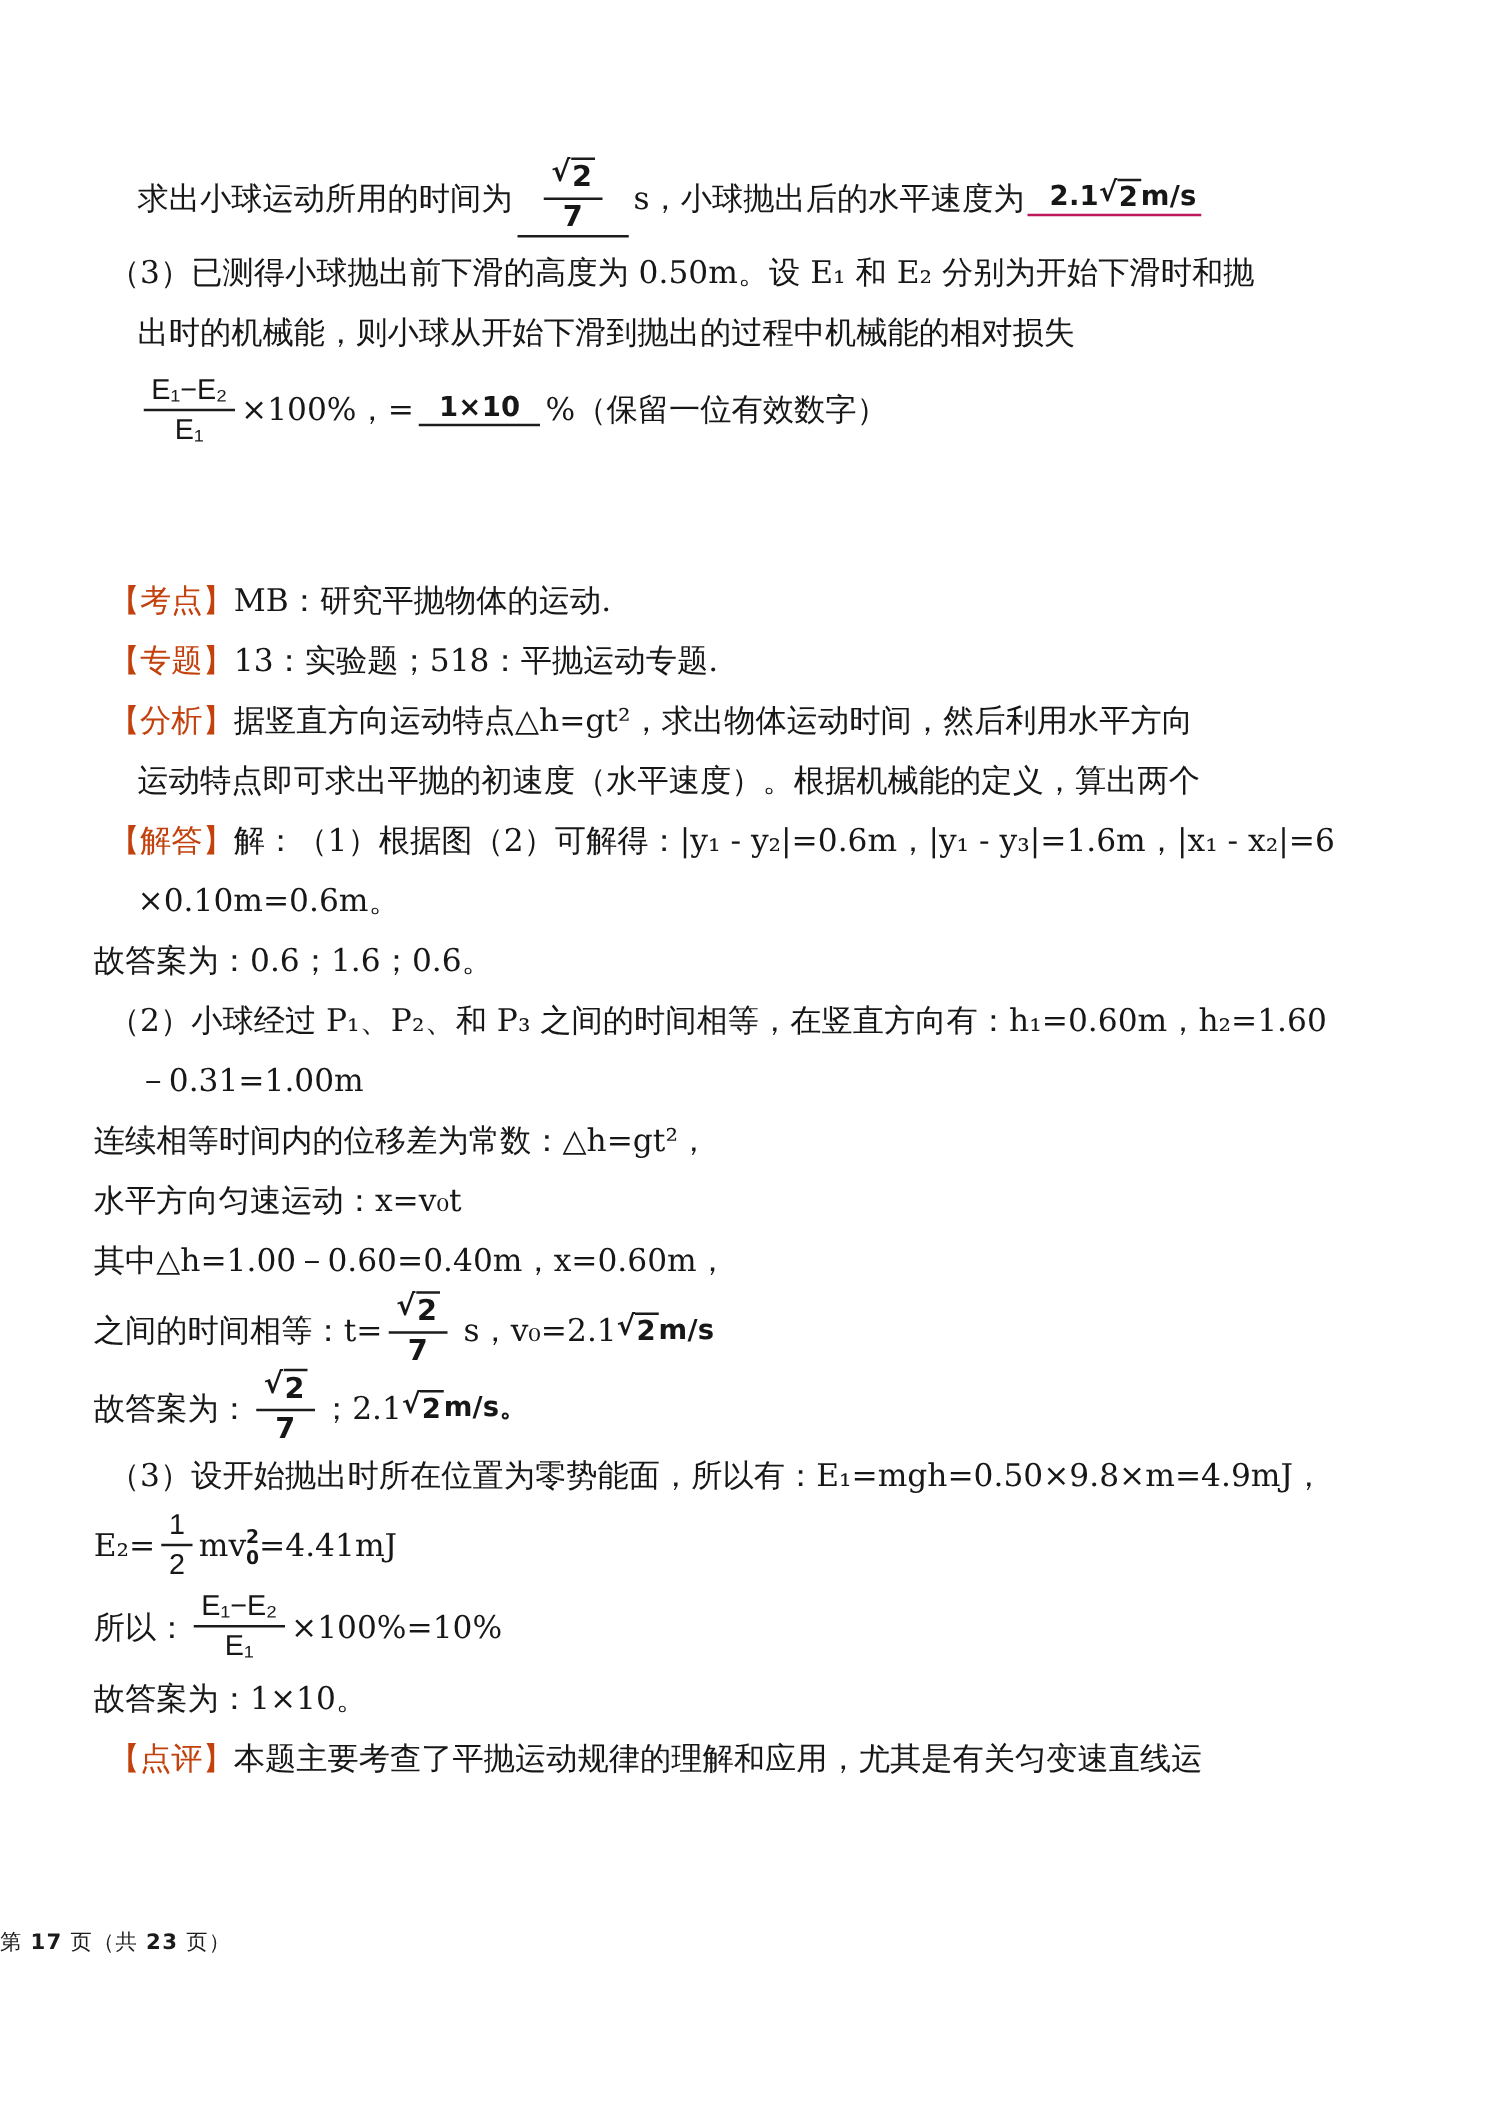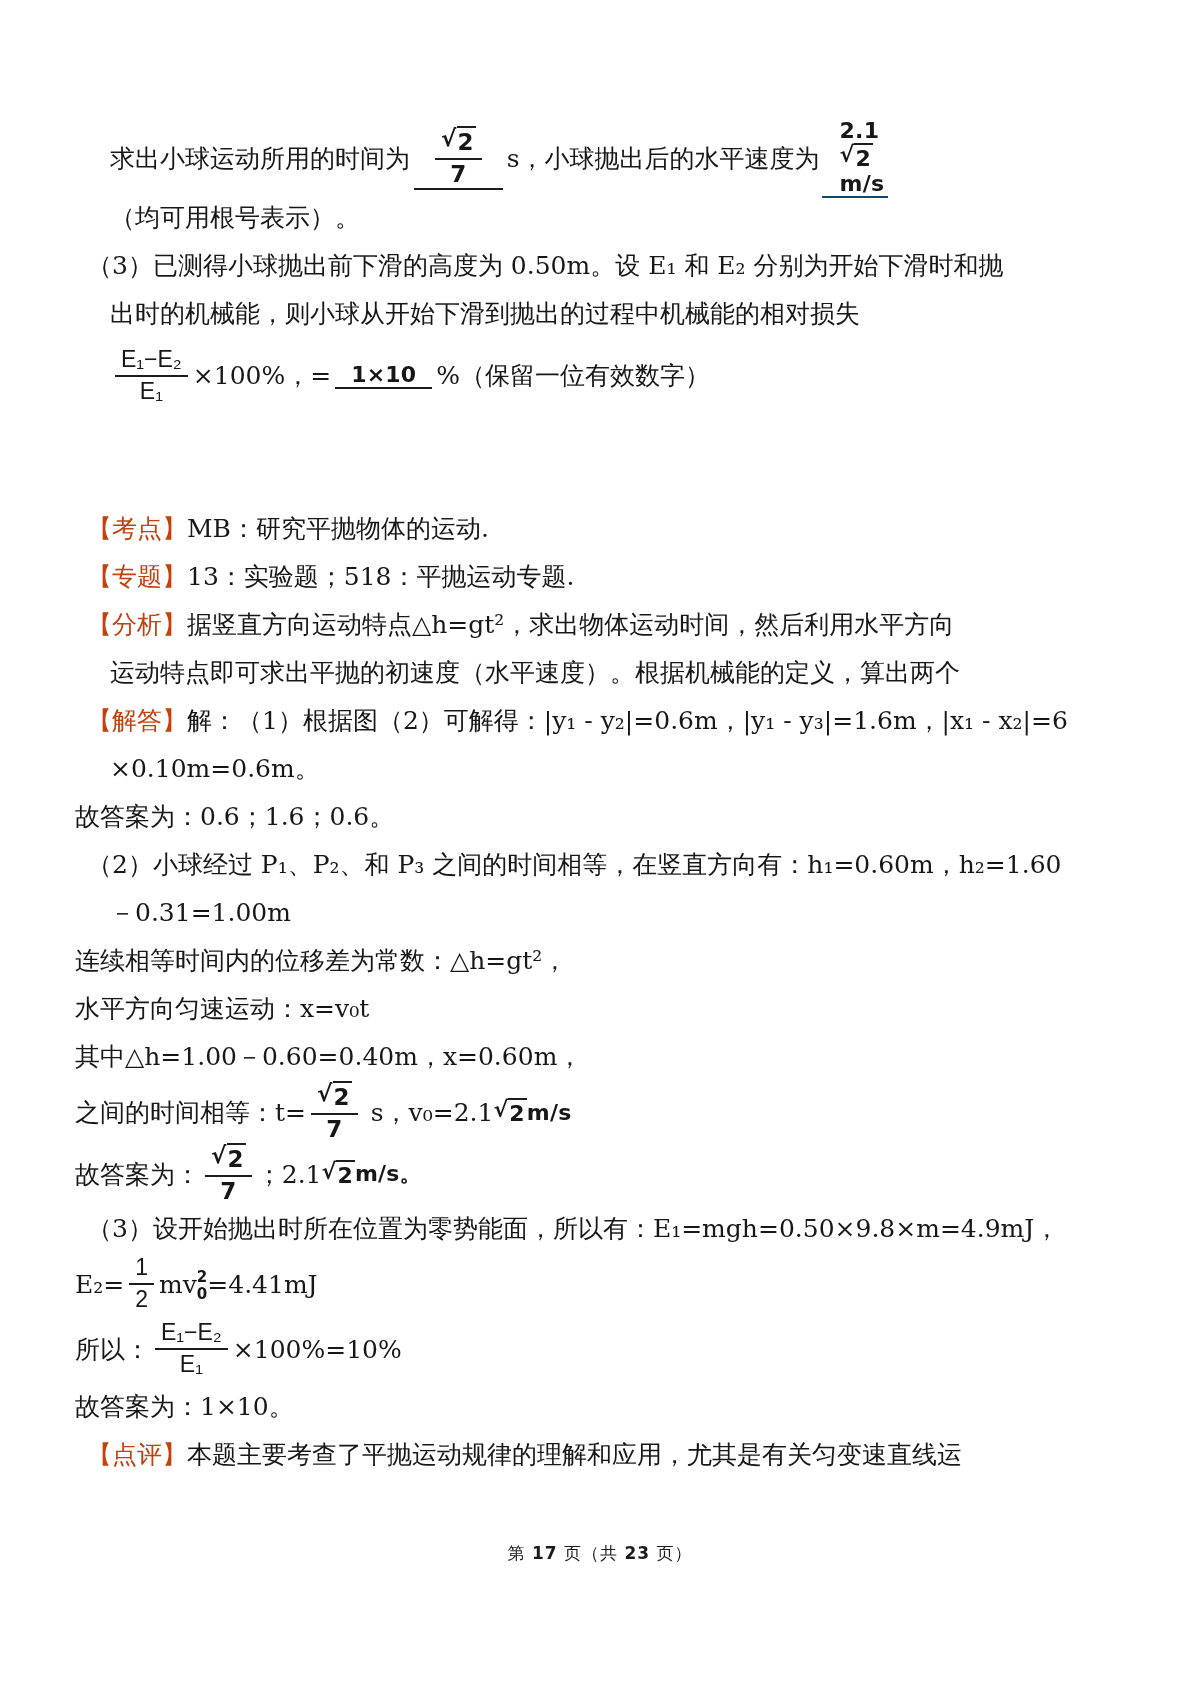--- a/index.html
+++ b/index.html
@@ -29,42 +29,42 @@
   .gapbig{margin-top:92px}
   .blue{color:#c2410c;}
   
   .lat{font-family:"DejaVu Sans","Liberation Sans",sans-serif;font-weight:700;font-size:22px;letter-spacing:0.2px;}
   
   .blank{
     display:inline-flex;align-items:center;
     border-bottom:2px solid #1c1c1c;
     padding:0 16px;margin:0 4px;
   }
-  .ublk{border-bottom:2px solid #0c4a6e;padding:0 4px 0 18px;margin-left:2px;display:inline-flex;align-items:flex-start;flex-direction:column;}
+  .ublk{border-bottom:2px solid #be185d;padding:0 4px 0 18px;margin-left:2px;display:inline-flex;align-items:center;}
   
   .frac{
     display:inline-flex;flex-direction:column;align-items:center;
     line-height:1.2;margin:0 5px;font-size:23px;
   }
   .frac .num{border-bottom:2px solid #1c1c1c;padding:0 6px 1px 6px;display:inline-flex;align-items:flex-end;}
   .frac .den{padding:1px 6px 0 6px;}
   
   .sq{display:inline-flex;align-items:flex-start;}
   .sq .rad{transform:translateY(-1px);}
   .sq .rv{border-top:2px solid #1c1c1c;padding:1px 2px 0 1px;}
   
   .stack{
     display:inline-flex;flex-direction:column;align-items:center;
     font-size:15px;line-height:1.15;transform:translateY(2px);
     font-family:"DejaVu Sans","Liberation Sans",sans-serif;font-weight:700;
   }
   .serifmath{font-family:Liberation Sans, sans-serif;font-weight:400;}
   .footer{
     position:absolute;left:0;right:0;top:1542px;
-    text-align:center;font-size:17px;color:#1b1b1b;letter-spacing:1px;
+    text-align:left;font-size:17px;color:#1b1b1b;letter-spacing:1px;
   }
   .footer .num{font-family:"DejaVu Sans","Liberation Sans",sans-serif;font-weight:700;font-size:17px;}
 </style>
 </head>
 <body>
 
 <div class="page">
   <div class="content">
 
     <div class="fx h72 m2">
@@ -84,23 +84,20 @@
       <span class="ublk">
         <span class="lat">2.1</span>
         <span class="sq lat">
           <span class="rad">√</span>
           <span class="rv">2</span>
         </span>
         <span class="lat">m/s</span>
       </span>
     </div>
 
-    <div class="ln m2">
-      <span>（均可用根号表示）。</span>
-    </div>
 
     <div class="ln m1">
       <span>（3）已测得小球抛出前下滑的高度为 0.50m。设 E₁ 和 E₂ 分别为开始下滑时和抛</span>
     </div>
     <div class="ln m2">
       <span>出时的机械能，则小球从开始下滑到抛出的过程中机械能的相对损失</span>
     </div>
 
     <div class="fx h75 m2">
       <span class="frac serifmath">

